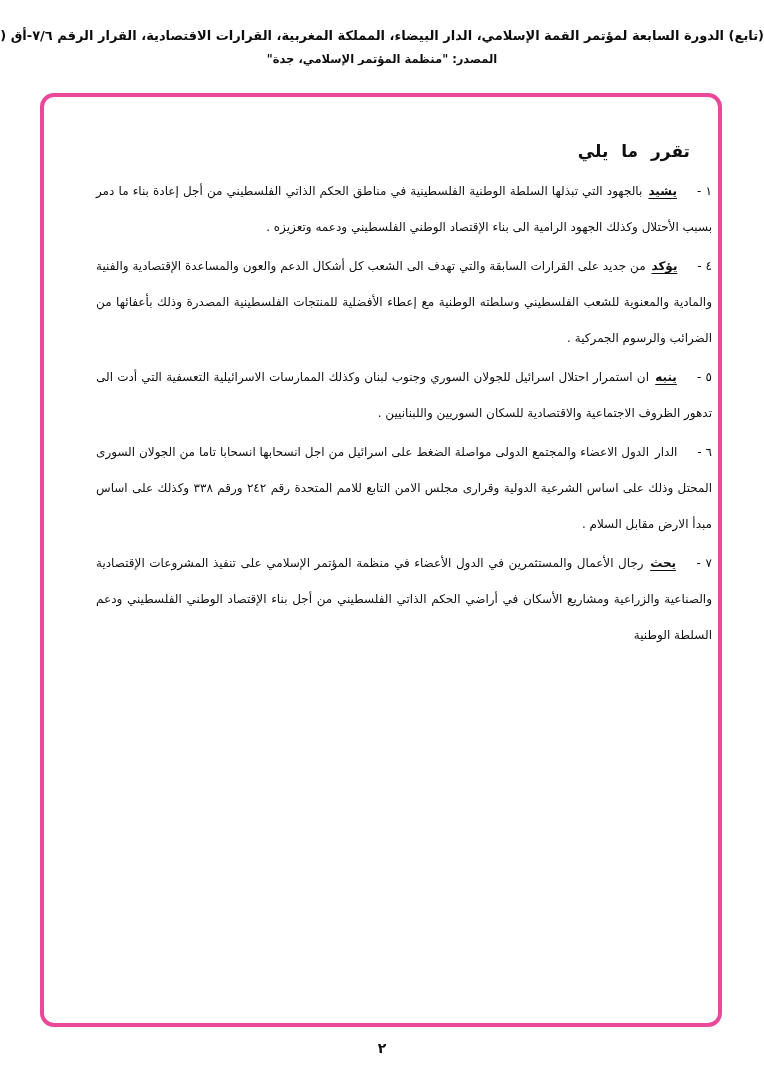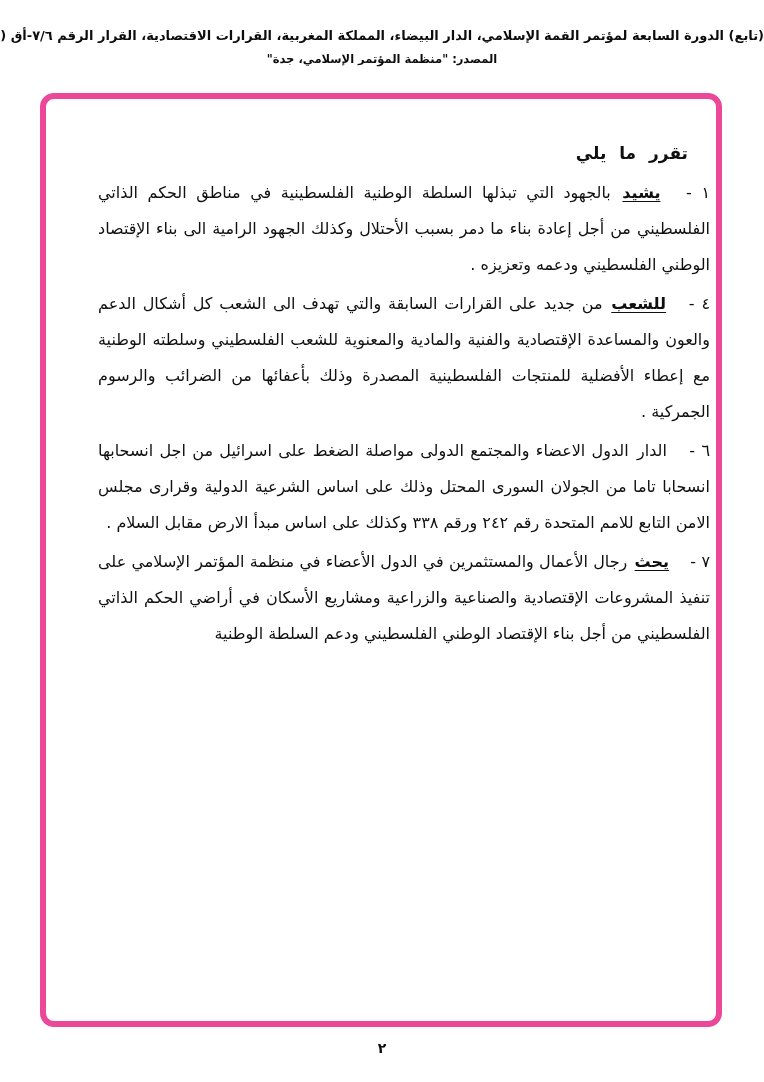--- a/index.html
+++ b/index.html
@@ -41,42 +41,42 @@
     color: #0d0d0d;
   }
   
   .frame {
     position: absolute;
     left: 40px;
     top: 93px;
     width: 682px;
     height: 934px;
     box-sizing: border-box;
-    border: 6px solid #ec4899;
+    border: 4px solid #ec4899;
     border-radius: 14px;
     background: #ffffff;
   }
   .content {
     position: absolute;
     top: 0; left: 0; right: 0; bottom: 0;
     direction: rtl;
     padding: 44px 6px 0 52px;
     box-sizing: border-box;
   }
   .doc-title {
     font-size: 17px;
     font-weight: bold;
     word-spacing: 7px;
     letter-spacing: 1px;
     margin: 0 22px 12px 0;
     color: #101010;
   }
   .item {
     margin: 0 0 3px 0;
-    font-size: 16px;
+    font-size: 12px;
     line-height: 36px;
     text-align: justify;
     color: #101010;
   }
   .item .num {
     margin-left: 16px;
     white-space: nowrap;
   }
   .item .lead {
     margin-left: 2px;
@@ -116,24 +116,28 @@
       <div class="doc-title">تقرر ما يلي</div>
 
       <p class="item">
         <span class="num">١ -</span> <span class="lead em">يشيد</span>
         <span class="txt">بالجهود التي تبذلها السلطة الوطنية الفلسطينية في مناطق الحكم الذاتي الفلسطيني من أجل إعادة بناء ما دمر بسبب الأحتلال وكذلك الجهود الرامية الى بناء الإقتصاد الوطني الفلسطيني ودعمه وتعزيزه .</span>
       </p>
 
 
 
       <p class="item">
-        <span class="num">٤ -</span> <span class="lead em">للشعب</span>
+        <span class="num">٤ -</span> <span class="lead em">يؤكد</span>
         <span class="txt">من جديد على القرارات السابقة والتي تهدف الى الشعب كل أشكال الدعم والعون والمساعدة الإقتصادية والفنية والمادية والمعنوية للشعب الفلسطيني وسلطته الوطنية مع إعطاء الأفضلية للمنتجات الفلسطينية المصدرة وذلك بأعفائها من الضرائب والرسوم الجمركية .</span>
       </p>
 
+      <p class="item">
+        <span class="num">٥ -</span> <span class="lead em">ينبه</span>
+        <span class="txt">ان استمرار احتلال اسرائيل للجولان السوري وجنوب لبنان وكذلك الممارسات الاسرائيلية التعسفية التي أدت الى تدهور الظروف الاجتماعية والاقتصادية للسكان السوريين واللبنانيين .</span>
+      </p>
 
       <p class="item">
         <span class="num">٦ -</span> <span class="lead">الدار</span>
         <span class="txt">الدول الاعضاء والمجتمع الدولى مواصلة الضغط على اسرائيل من اجل انسحابها انسحابا تاما من الجولان السورى المحتل وذلك على اساس الشرعية الدولية وقرارى مجلس الامن التابع للامم المتحدة رقم ٢٤٢ ورقم ٣٣٨ وكذلك على اساس مبدأ الارض مقابل السلام .</span>
       </p>
 
       <p class="item">
         <span class="num">٧ -</span> <span class="lead em">يحث</span>
         <span class="txt">رجال الأعمال والمستثمرين في الدول الأعضاء في منظمة المؤتمر الإسلامي على تنفيذ المشروعات الإقتصادية والصناعية والزراعية ومشاريع الأسكان في أراضي الحكم الذاتي الفلسطيني من أجل بناء الإقتصاد الوطني الفلسطيني ودعم السلطة الوطنية</span>
       </p>

